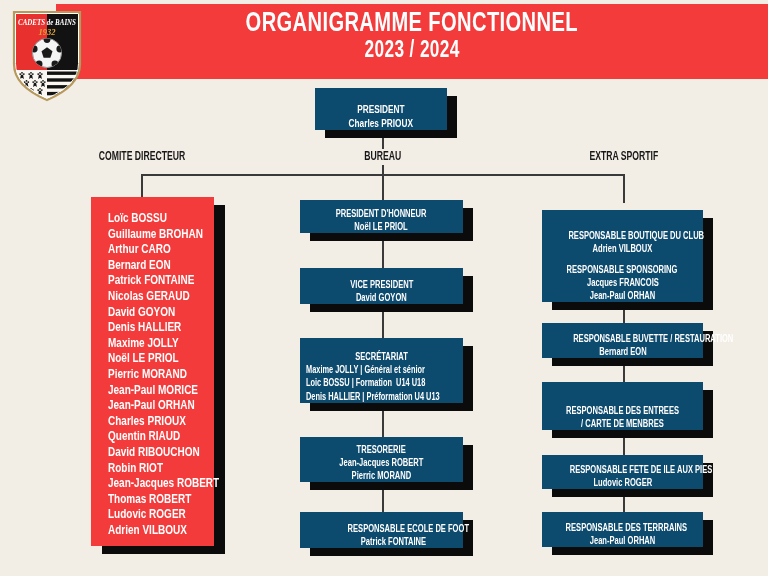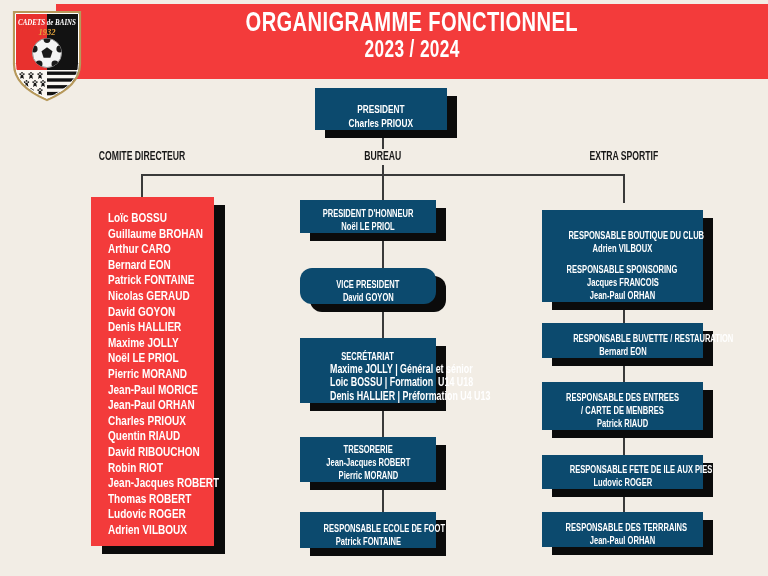--- a/index.html
+++ b/index.html
@@ -26,34 +26,34 @@
 
   
   .vline{width:2px;background:#3A3A3A;}
   .hline{height:2px;background:#3A3A3A;}
 
   
   .rbox{background:#0c4a6e;box-shadow:10px 8px 0 #0B0B0B;color:#FFFFFF;
         display:flex;flex-direction:column;justify-content:flex-end;box-sizing:border-box;}
   .bt{text-align:center;font-weight:bold;font-size:10.5px;line-height:13px;}
   .pt{font-size:11.5px;line-height:13.5px;}
-  .bl{text-align:left;font-weight:bold;font-size:12px;line-height:13.5px;padding-left:6px;margin-left:24px;}
+  .bl{text-align:left;font-weight:bold;font-size:10px;line-height:13.5px;padding-left:6px;}
 
   
   .members{left:91px;top:197px;width:123px;height:349px;background:#F33B3B;
            box-shadow:11px 8px 0 #0B0B0B;box-sizing:border-box;padding:14px 0 0 17px;}
   .member{font-size:12.5px;font-weight:bold;color:#FFFFFF;line-height:15.6px;}
 
   
   .pres{left:315px;top:88px;width:132px;height:42px;}
-  .mb{left:300px;width:136px;}
+  .mb{left:300px;width:163px;}
   .eb{left:542px;width:161px;}
-  .mb1{top:200px;height:33px;}  .mb2{top:268px;height:36px;border-radius:12px;}
+  .mb1{top:200px;height:33px;}  .mb2{top:268px;height:36px;}
   .mb3{top:338px;height:65px;}  .mb4{top:437px;height:45px;}
-  .mb5{top:512px;height:36px;}
+  .mb5{top:512px;height:36px;padding-left:24px;}
   .eb1{top:210px;height:45px;}  .eb2{top:253px;height:49px;}
   .eb3{top:323px;height:35px;}  .eb4{top:382px;height:48px;}
   .eb5{top:455px;height:34px;}  .eb6{top:512px;height:35px;}
 </style>
 </head>
 <body>
 
 <div class="abs banner">
   <div class="b1"><span class="cond">ORGANIGRAMME FONCTIONNEL</span></div>
   <div class="b2"><span class="cond">2023 / 2024</span></div>
@@ -204,21 +204,20 @@
   <div class="bt"><span class="cond">Jacques FRANCOIS</span></div>
   <div class="bt"><span class="cond">Jean-Paul ORHAN</span></div>
 </div>
 <div class="abs rbox eb eb3">
   <div class="bt"><span class="cond">RESPONSABLE BUVETTE / RESTAURATION</span></div>
   <div class="bt"><span class="cond">Bernard EON</span></div>
 </div>
 <div class="abs rbox eb eb4">
   <div class="bt"><span class="cond">RESPONSABLE DES ENTREES</span></div>
   <div class="bt"><span class="cond">/ CARTE DE MENBRES</span></div>
-  <div class="bt"><span class="cond">Patrick RIAUD</span></div>
 </div>
 <div class="abs rbox eb eb5">
   <div class="bt"><span class="cond">RESPONSABLE FETE DE ILE AUX PIES</span></div>
   <div class="bt"><span class="cond">Ludovic ROGER</span></div>
 </div>
 <div class="abs rbox eb eb6">
   <div class="bt"><span class="cond">RESPONSABLE DES TERRRAINS</span></div>
   <div class="bt"><span class="cond">Jean-Paul ORHAN</span></div>
 </div>
 

